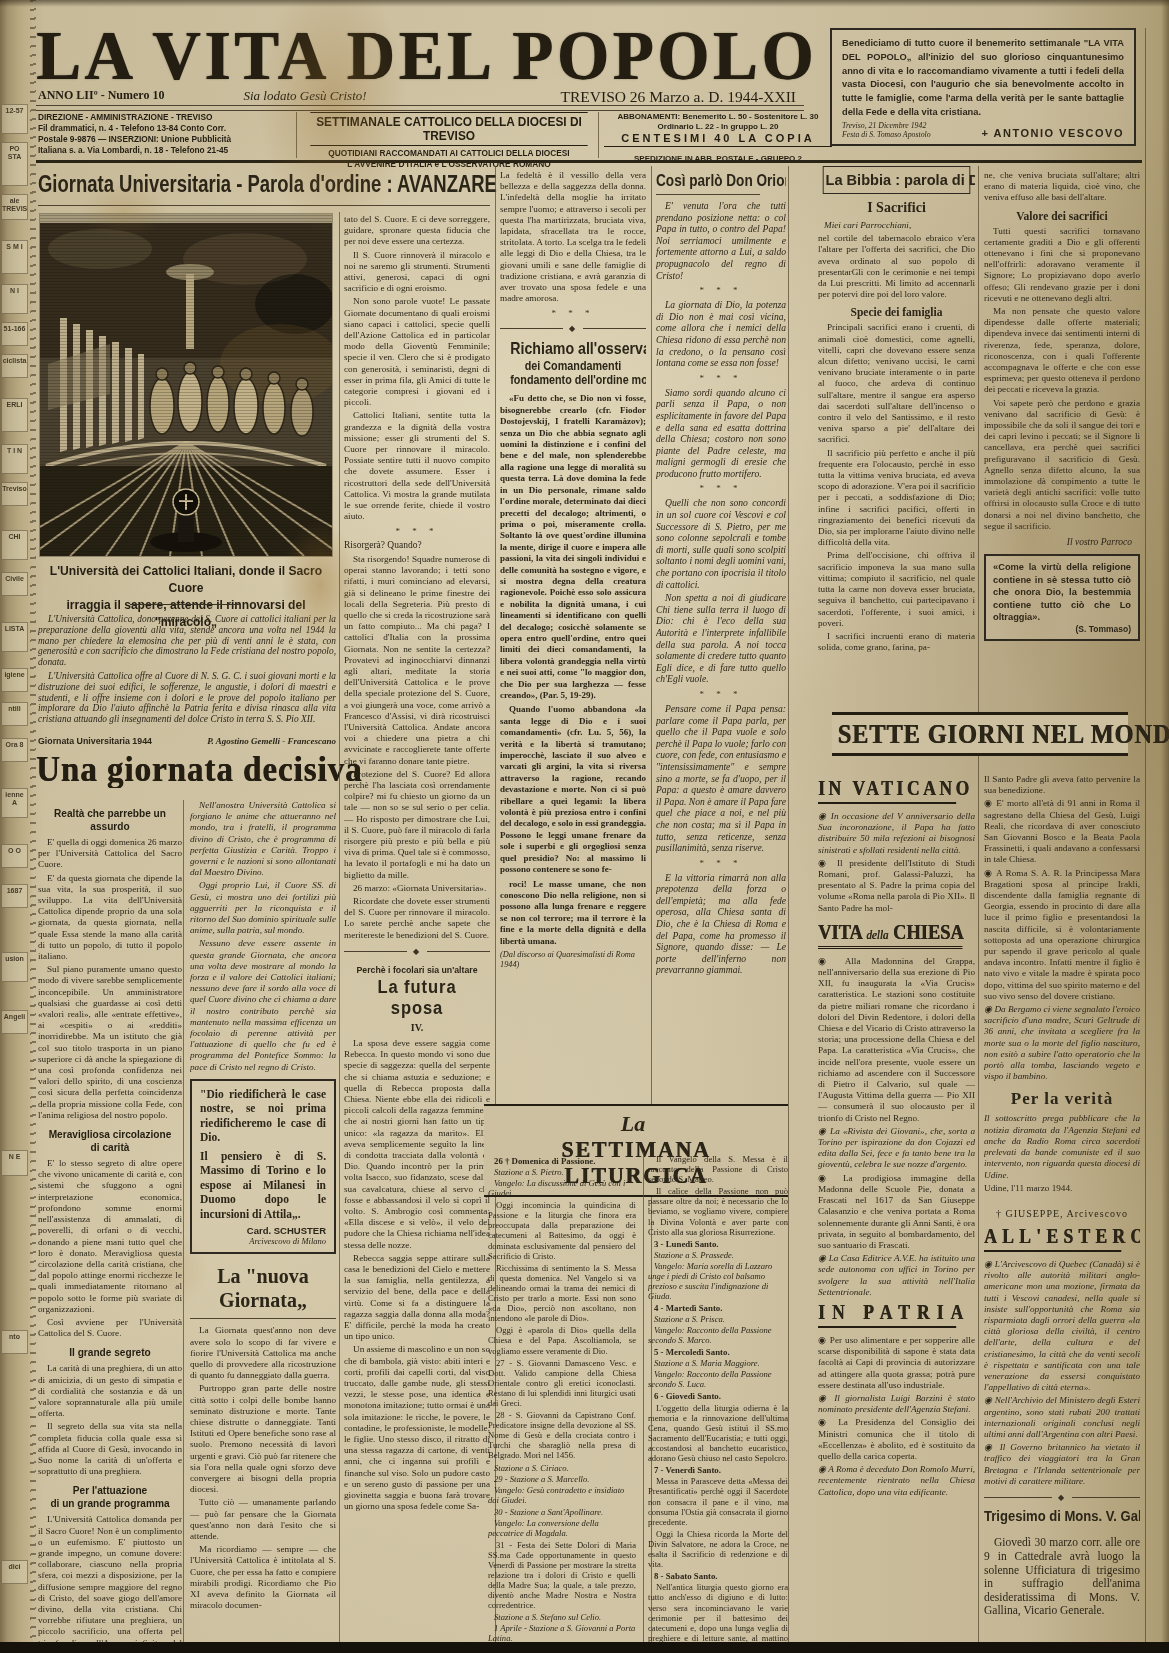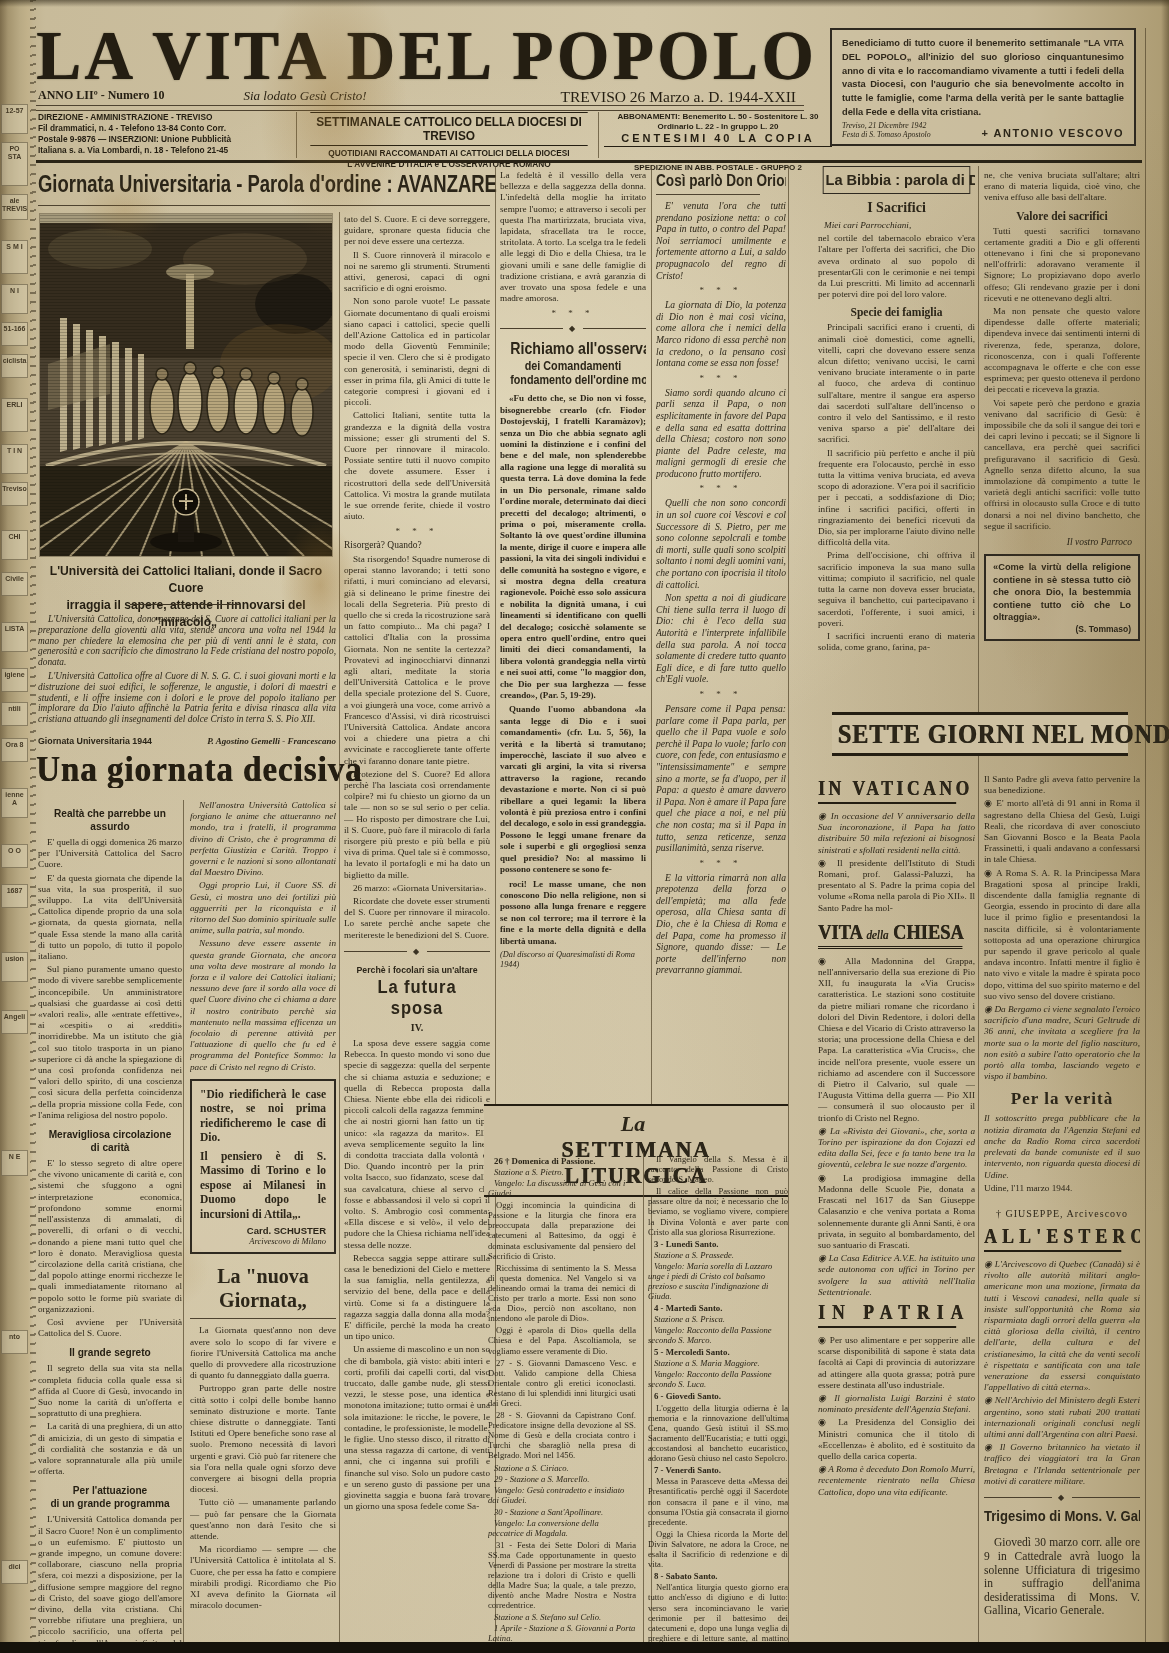--- a/index.html
+++ b/index.html
@@ -37,21 +37,21 @@
   .motto{left:200px;width:210px;text-align:center;font-style:italic;font-size:13px;}
   .dateline{left:540px;width:256px;text-align:right;font-size:15.5px;}
   .hblock{position:absolute;top:112px;font-family:"Liberation Sans",sans-serif;color:#241e12;}
   .direzione{left:38px;width:252px;font-size:8.3px;line-height:11px;font-weight:bold;}
   .settim{left:303px;width:292px;text-align:center;}
   .settim .t1{font:bold 12.5px/14px "Liberation Sans",sans-serif;transform:scaleX(.95);
     border-top:1.5px solid #241e12;border-bottom:1.5px solid #241e12;padding:2px 0;margin-bottom:2px;}
   .settim .t2{font:bold 8.3px/10.5px "Liberation Sans",sans-serif;}
   .abbon{left:604px;width:228px;text-align:center;font-size:8px;line-height:10px;font-weight:bold;}
   .abbon .cent{font-size:11px;letter-spacing:3px;margin-top:1px;}
-  .abbon .sped{border-top:1px solid #241e12;margin-top:3px;padding-top:16px;}
+  .abbon .sped{border-top:1px solid #241e12;margin-top:3px;padding-top:7px;}
   .bless{position:absolute;left:830px;top:28px;width:306px;height:118px;box-sizing:border-box;
     border:2px solid #2e2920;padding:7px 10px 5px;background:rgba(210,199,170,.35);}
   .bless .bt{font:bold 9.3px/13.8px "Liberation Sans",sans-serif;text-align:justify;color:#30291c;}
   .bless .brow{display:flex;justify-content:space-between;align-items:flex-end;margin-top:2px;}
   .bless .bpl{font:italic 7.8px/8.8px "Liberation Serif",serif;}
   .bless .bsig{font:11px/12px "Liberation Sans",sans-serif;letter-spacing:1.5px;font-weight:bold;}
   
   .headline{position:absolute;left:38px;top:168px;width:454px;white-space:nowrap;
     font:bold 22px/30px "Liberation Sans",sans-serif;color:#2b2518;
     transform:scale(.84,1.1);transform-origin:left top;}
@@ -311,22 +311,22 @@
 
   <div class="col" style="left:38px;top:800px;width:144px;height:843px">
     <div class="sh">Realtà che parrebbe un assurdo</div>
     <p class="p">E' quella di oggi domenica 26 marzo per l'Università Cattolica del Sacro Cuore.</p>
     <p class="p">E' da questa giornata che dipende la sua vita, la sua prosperità, il suo sviluppo. La vita dell'Università Cattolica dipende proprio da una sola giornata, da questa giornata, nella quale Essa stende la mano alla carità di tutto un popolo, di tutto il popolo italiano.</p>
     <p class="p">Sul piano puramente umano questo modo di vivere sarebbe semplicemente inconcepibile. Un amministratore qualsiasi che guardasse ai così detti «valori reali», alle «entrate effettive», ai «cespiti» o ai «redditi» inorridirebbe. Ma un istituto che già col suo titolo trasporta in un piano superiore ci dà anche la spiegazione di una così profonda confidenza nei valori dello spirito, di una coscienza così sicura della perfetta coincidenza della propria missione colla Fede, con l'anima religiosa del nostro popolo.</p>
     <div class="sh">Meravigliosa circolazione di carità</div>
     <p class="p">E' lo stesso segreto di altre opere che vivono unicamente di carità e, con sistemi che sfuggono a ogni interpretazione economica, profondono somme enormi nell'assistenza di ammalati, di poverelli, di orfani o di vecchi, donando a piene mani tutto quel che loro è donato. Meravigliosa questa circolazione della carità cristiana, che dal popolo attinge enormi ricchezze le quali immediatamente ritornano al popolo sotto le forme più svariate di organizzazioni.</p>
     <p class="p">Così avviene per l'Università Cattolica del S. Cuore.</p>
     <div class="sh">Il grande segreto</div>
+    <p class="p">La carità di una preghiera, di un atto di amicizia, di un gesto di simpatia e di cordialità che sostanzia e dà un valore soprannaturale alla più umile offerta.</p>
     <p class="p">Il segreto della sua vita sta nella completa fiducia colla quale essa si affida al Cuore di Gesù, invocando in Suo nome la carità di un'offerta e soprattutto di una preghiera.</p>
-    <p class="p">La carità di una preghiera, di un atto di amicizia, di un gesto di simpatia e di cordialità che sostanzia e dà un valore soprannaturale alla più umile offerta.</p>
     <div class="sh" style="margin-bottom:0">Per l'attuazione</div>
     <div class="sh" style="margin-top:0">di un grande programma</div>
     <p class="p">L'Università Cattolica domanda per il Sacro Cuore! Non è un complimento o un eufemismo. E' piuttosto un grande impegno, un comune dovere: collaborare, ciascuno nella propria sfera, coi mezzi a disposizione, per la diffusione sempre maggiore del regno di Cristo, del soave giogo dell'amore divino, della vita cristiana. Chi vorrebbe rifiutare una preghiera, un piccolo sacrificio, una offerta pel trionfo di quell'Amore infinito, dal quale venne a noi la Redenzione e nel quale soltanto può trovare la salvezza la povera umanità?</p>
   </div>
 
   <div class="col" style="left:190px;top:800px;width:146px;height:843px">
     <p class="p pi">Nell'anostra Università Cattolica si forgiano le anime che attueranno nel mondo, tra i fratelli, il programma divino di Cristo, che è programma di perfetta Giustizia e Carità. Troppo i governi e le nazioni si sono allontanati dal Maestro Divino.</p>
     <p class="p pi">Oggi proprio Lui, il Cuore SS. di Gesù, ci mostra uno dei fortilizi più agguerriti per la riconquista e il ritorno del Suo dominio spirituale sulle anime, sulla patria, sul mondo.</p>
     <p class="p pi">Nessuno deve essere assente in questa grande Giornata, che ancora una volta deve mostrare al mondo la forza e il valore dei Cattolici italiani; nessuno deve fare il sordo alla voce di quel Cuore divino che ci chiama a dare il nostro contributo perchè sia mantenuto nella massima efficenza un focolaio di perenne attività per l'attuazione di quello che fu ed è programma del Pontefice Sommo: la pace di Cristo nel regno di Cristo.</p>
     <div class="qbox">
@@ -376,21 +376,21 @@
     <p class="rich-b">«Fu detto che, se Dio non vi fosse, bisognerebbe crearlo (cfr. Fiodor Dostojevskij, I fratelli Karamàzov); senza un Dio che abbia segnato agli uomini la distinzione e i confini del bene e del male, non splenderebbe alla ragione una legge di moralità su questa terra. Là dove domina la fede in un Dio personale, rimane saldo l'ordine morale, determinato dai dieci precetti del decalogo; altrimenti, o prima o poi, miseramente crolla. Soltanto là ove quest'ordine illumina la mente, dirige il cuore e impera alle passioni, la vita dei singoli individui e delle comunità ha sostegno e vigore, e si mostra degna della creatura ragionevole. Poichè esso solo assicura e nobilita la dignità umana, i cui lineamenti si identificano con quelli del decalogo; cosicchè solamente se opera entro quell'ordine, entro quei limiti dei dieci comandamenti, la libera volontà grandeggia nella virtù e nei suoi atti, come "lo maggior don, che Dio per sua larghezza — fesse creando», (Par. 5, 19-29).</p>
     <p class="rich-b">Quando l'uomo abbandona «la santa legge di Dio e i suoi comandamenti» (cfr. Lu. 5, 56), la verità e la libertà si tramutano; imperocchè, lasciato il suo alveo e varcati gli argini, la vita si riversa attraverso la ragione, recando devastazione e morte. Non ci si può ribellare a quei legami: la libera volontà è più preziosa entro i confini del decalogo, e solo in essi grandeggia. Possono le leggi umane frenare da sole i superbi e gli orgogliosi senza quel presidio? No: al massimo li possono contenere se sono fe-</p>
     <p class="rich-b">roci! Le masse umane, che non conoscono Dio nella religione, non si possono alla lunga frenare e reggere se non col terrore; ma il terrore è la fine e la morte della dignità e della libertà umana.</p>
     <p class="src">(Dal discorso ai Quaresimalisti di Roma 1944)</p>
   </div>
 
   <div class="col" style="left:656px;top:170px;width:130px;height:930px">
     <div class="orione-t">Così parlò Don Orione</div>
     <p class="op">E' venuta l'ora che tutti prendano posizione netta: o col Papa in tutto, o contro del Papa! Noi serriamoci umilmente e fortemente attorno a Lui, a saldo propugnacolo del regno di Cristo!</p>
     <div class="ast">*  *  *</div>
-    <p class="op">La giornata di Dio, la potenza di Dio non è mai così vicina, come allora che i nemici della Marco ridono di essa perchè non la credono, o la pensano così lontana come se essa non fosse!</p>
+    <p class="op">La giornata di Dio, la potenza di Dio non è mai così vicina, come allora che i nemici della Chiesa ridono di essa perchè non la credono, o la pensano così lontana come se essa non fosse!</p>
     <div class="ast">*  *  *</div>
     <p class="op">Siamo sordi quando alcuno ci parli senza il Papa, o non esplicitamente in favore del Papa e della sana ed esatta dottrina della Chiesa; costoro non sono piante del Padre celeste, ma maligni germogli di eresie che producono frutto mortifero.</p>
     <div class="ast">*  *  *</div>
     <p class="op">Quelli che non sono concordi in un sol cuore coi Vescovi e col Successore di S. Pietro, per me sono colonne sepolcrali e tombe di morti, sulle quali sono scolpiti soltanto i nomi degli uomini vani, che portano con ipocrisia il titolo di cattolici.</p>
     <p class="op">Non spetta a noi di giudicare Chi tiene sulla terra il luogo di Dio: chi è l'eco della sua Autorità e l'interprete infallibile della sua parola. A noi tocca solamente di credere tutto quanto Egli dice, e di fare tutto quello ch'Egli vuole.</p>
     <div class="ast">*  *  *</div>
     <p class="op">Pensare come il Papa pensa: parlare come il Papa parla, per quello che il Papa vuole e solo perchè il Papa lo vuole; farlo con cuore, con fede, con entusiasmo e "intensissimamente" e sempre sino a morte, se fa d'uopo, per il Papa: a questo è amare davvero il Papa. Non è amare il Papa fare quel che piace a noi, e nel più che non costa; ma sì il Papa in tutto, senza reticenze, senza pusillanimità, senza riserve.</p>
     <div class="ast">*  *  *</div>
     <p class="op">E la vittoria rimarrà non alla prepotenza della forza o dell'empietà; ma alla fede operosa, alla Chiesa santa di Dio, che è la Chiesa di Roma e del Papa, come ha promesso il Signore, quando disse: — Le porte dell'inferno non prevarranno giammai.</p>
   </div>

